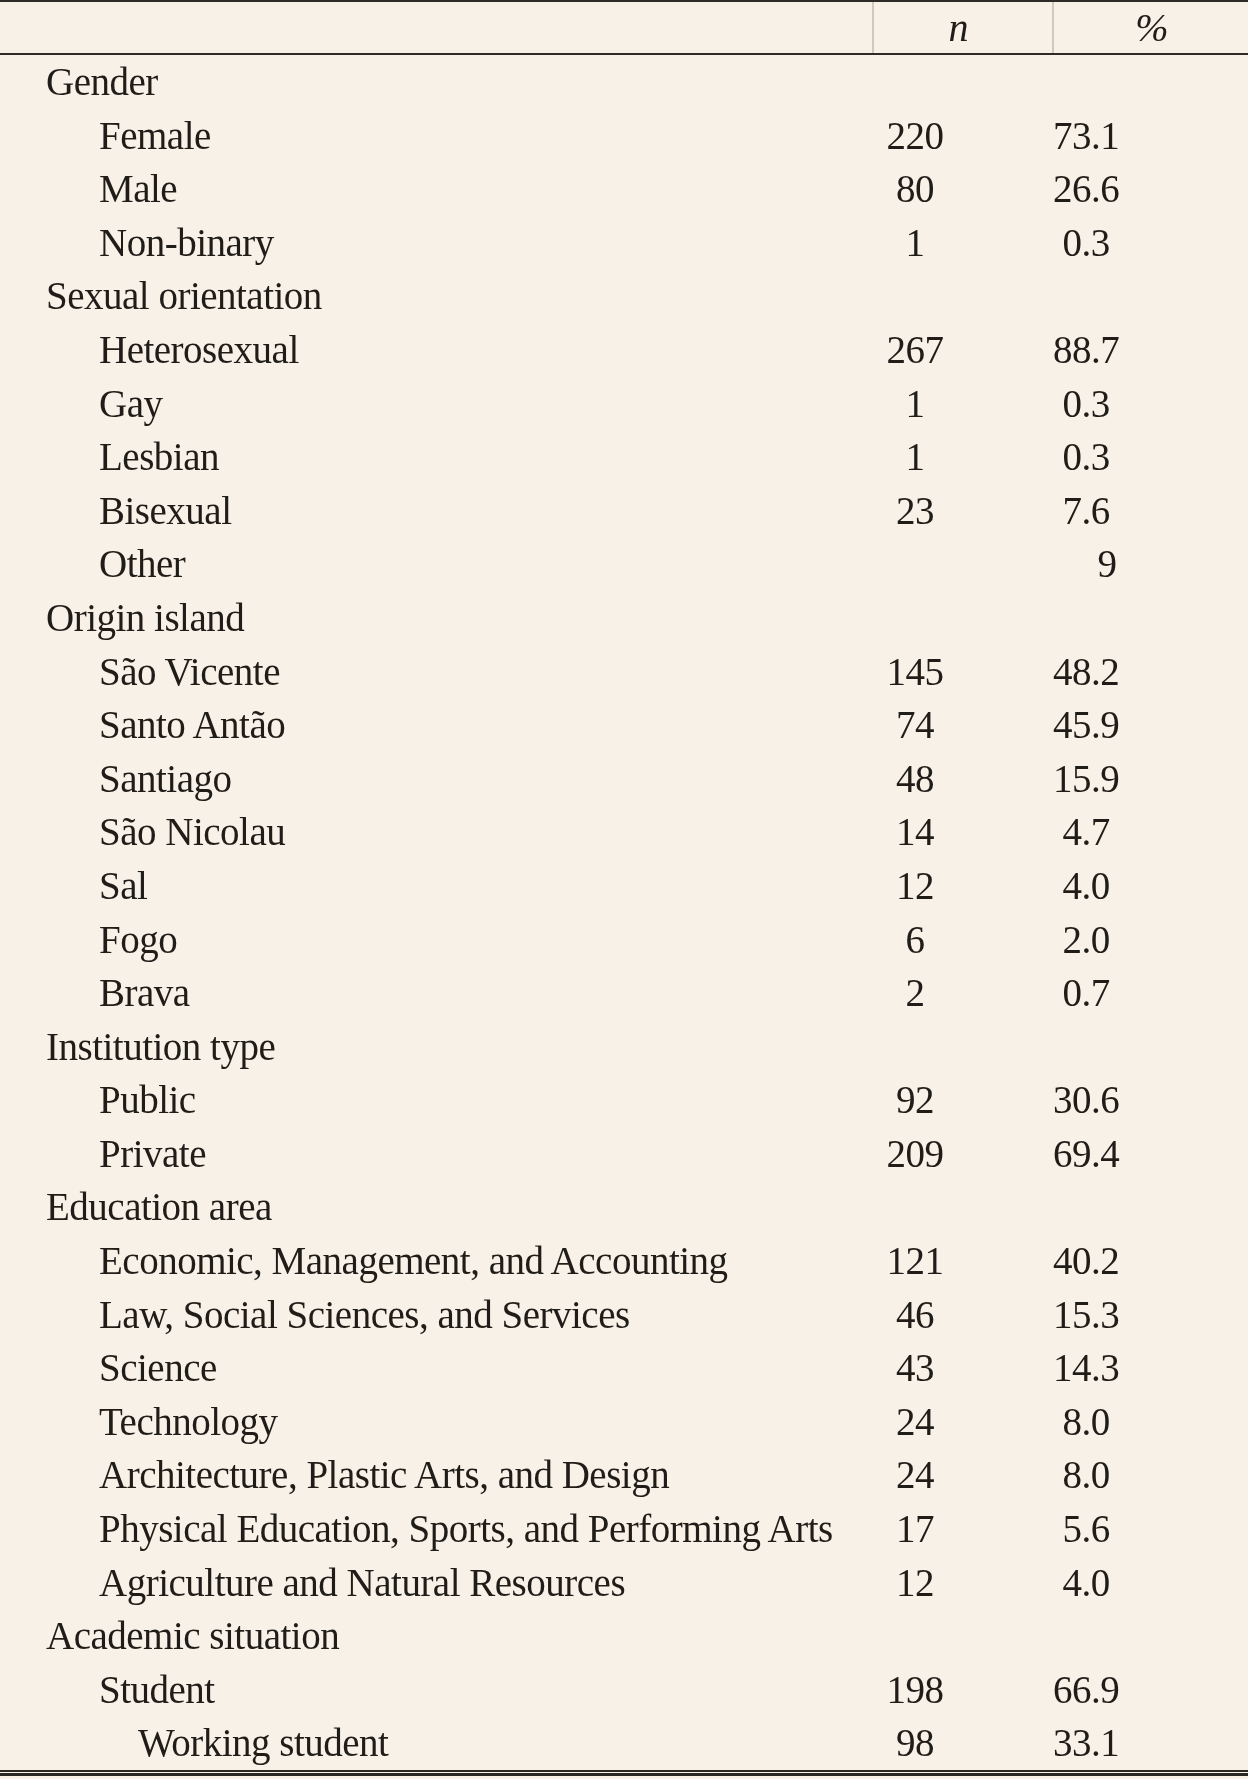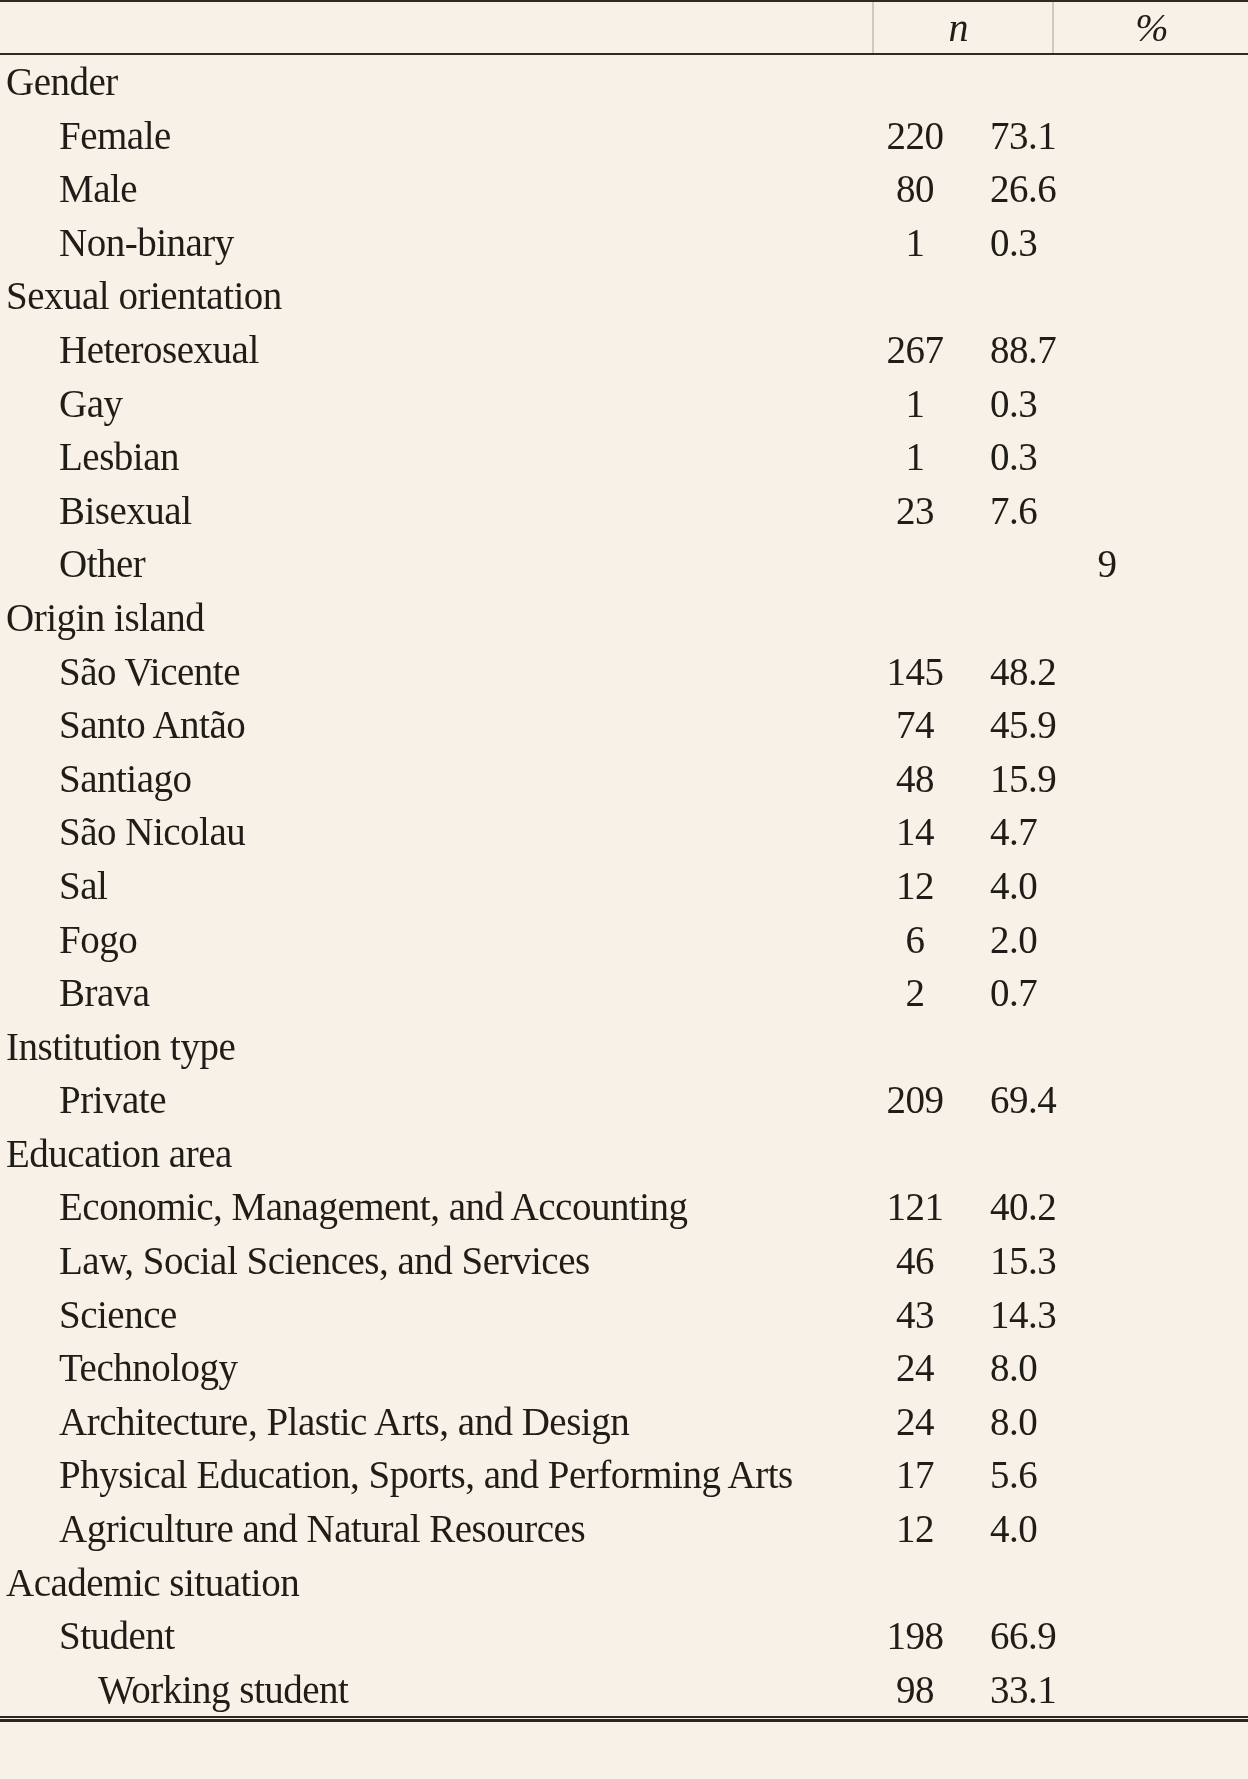--- a/index.html
+++ b/index.html
@@ -72,30 +72,31 @@
     line-height: 53.6px;
     box-sizing: border-box;
     padding-right: 66px;
     white-space: nowrap;
   }
   .row .label {
     flex: 1;
     padding-left: 6px;
     box-sizing: border-box;
     overflow: hidden;
+    margin-left: 40px;
   }
   .row.item .label { padding-left: 59px; }
   .row.item.deep .label { padding-left: 98px; font-family: Liberation Serif, serif; }
   .cell-n {
     width: 150px;
     text-align: center;
   }
   .cell-pct {
     width: 192px;
-    text-align: left;
+    text-align: center;
   }
 
   .bottom-rule {
     height: 1px;
     background: #f7f1e8;
     border-top: 2px solid #2b2722;
     border-bottom: 3.5px solid #2b2722;
   }
 </style>
 </head>
@@ -222,20 +223,25 @@
     <span class="cell-n">2</span>
     <span class="cell-pct">0.7</span>
   </div>
 
   <div class="row section">
     <span class="label">Institution type</span>
     <span class="cell-n"></span>
     <span class="cell-pct"></span>
   </div>
 
+  <div class="row item">
+    <span class="label">Public</span>
+    <span class="cell-n">92</span>
+    <span class="cell-pct">30.6</span>
+  </div>
 
   <div class="row item">
     <span class="label">Private</span>
     <span class="cell-n">209</span>
     <span class="cell-pct">69.4</span>
   </div>
 
   <div class="row section">
     <span class="label">Education area</span>
     <span class="cell-n"></span>

